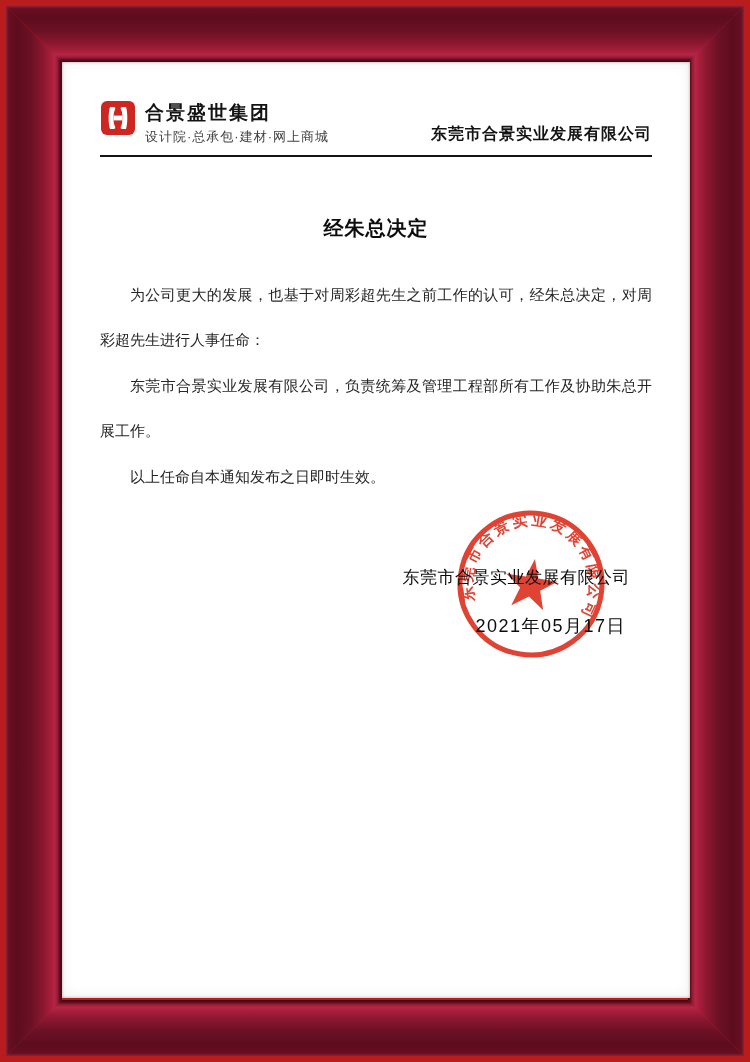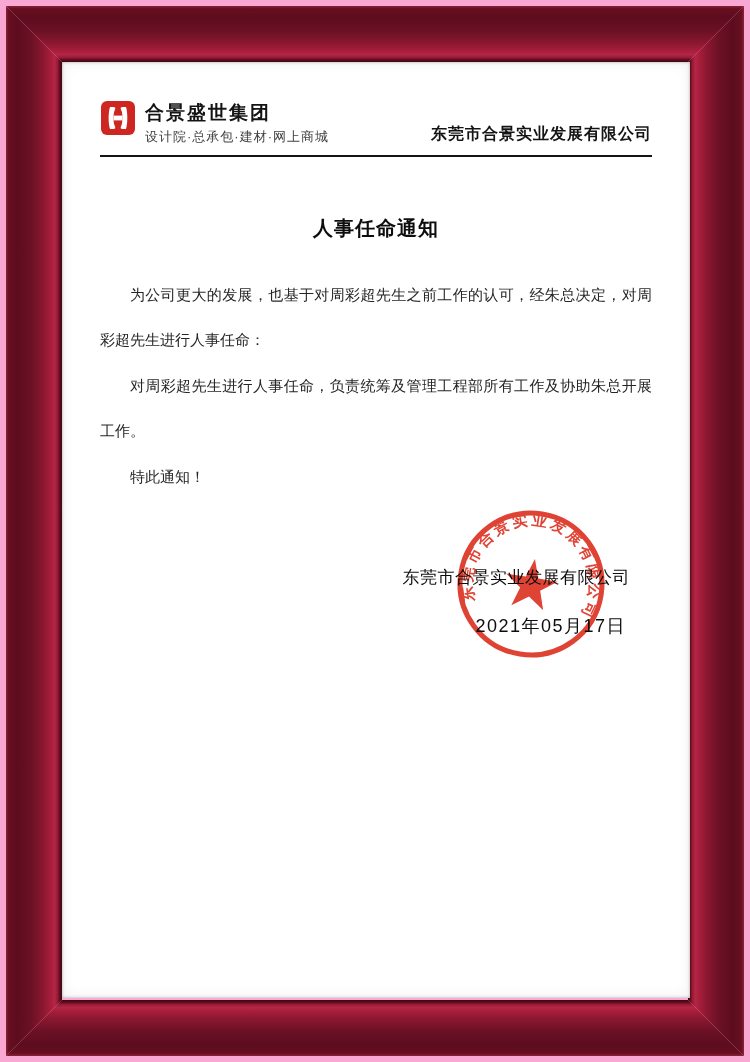--- a/index.html
+++ b/index.html
@@ -4,21 +4,21 @@
 <style>
   * { margin:0; padding:0; box-sizing:border-box; }
   html,body { background:#ffffff; }
   body {
     width:750px; height:1062px;
     font-family:"Liberation Sans","DejaVu Sans",sans-serif;
     color:#262626;
     position:relative;
     overflow:hidden;
   }
-  .page { position:absolute; inset:0; background:#f9a8d4; }
+  .page { position:absolute; inset:0; background:#b91c1c; }
 
   
   .frame-side { position:absolute; }
   .f-top {
     left:6px; right:6px; top:6px; height:56px;
     background:linear-gradient(to bottom,#8d2038 0%,#651021 5%,#5d0c1e 20%,#6c1125 45%,#8a1730 66%,#a81e3c 80%,#b42646 87%,#981b36 92%,#5e0c1d 96%,#3c0712 100%);
     clip-path:polygon(0 0,100% 0,calc(100% - 56px) 100%,56px 100%);
   }
   .f-bottom {
     left:6px; right:6px; bottom:6px; height:56px;
@@ -107,26 +107,26 @@
         <div>
           <div class="logo-name">合景盛世集团</div>
           <div class="logo-tagline">设计院·总承包·建材·网上商城</div>
         </div>
       </div>
       <div class="header-company">东莞市合景实业发展有限公司</div>
     </div>
 
     <div class="rule"></div>
 
-    <div class="doc-title">人事任命通知</div>
+    <div class="doc-title">经朱总决定</div>
 
     <div class="body-text">
       <p>为公司更大的发展，也基于对周彩超先生之前工作的认可，经朱总决定，对周彩超先生进行人事任命：</p>
-      <p>对周彩超先生进行人事任命，负责统筹及管理工程部所有工作及协助朱总开展工作。</p>
-      <p>特此通知！</p>
+      <p>东莞市合景实业发展有限公司，负责统筹及管理工程部所有工作及协助朱总开展工作。</p>
+      <p>以上任命自本通知发布之日即时生效。</p>
     </div>
 
     <div class="sig-company">东莞市合景实业发展有限公司</div>
     <div class="sig-date">2021年05月17日</div>
 
     <svg class="seal" viewBox="0 0 150 150">
       <circle cx="75" cy="75" r="70" fill="none" stroke="#dd3424" stroke-width="5"></circle>
       <defs>
         <path id="sealArc" d="M 24.8 104 A 58 58 0 1 1 125.2 104" fill="none"></path>
       </defs>

